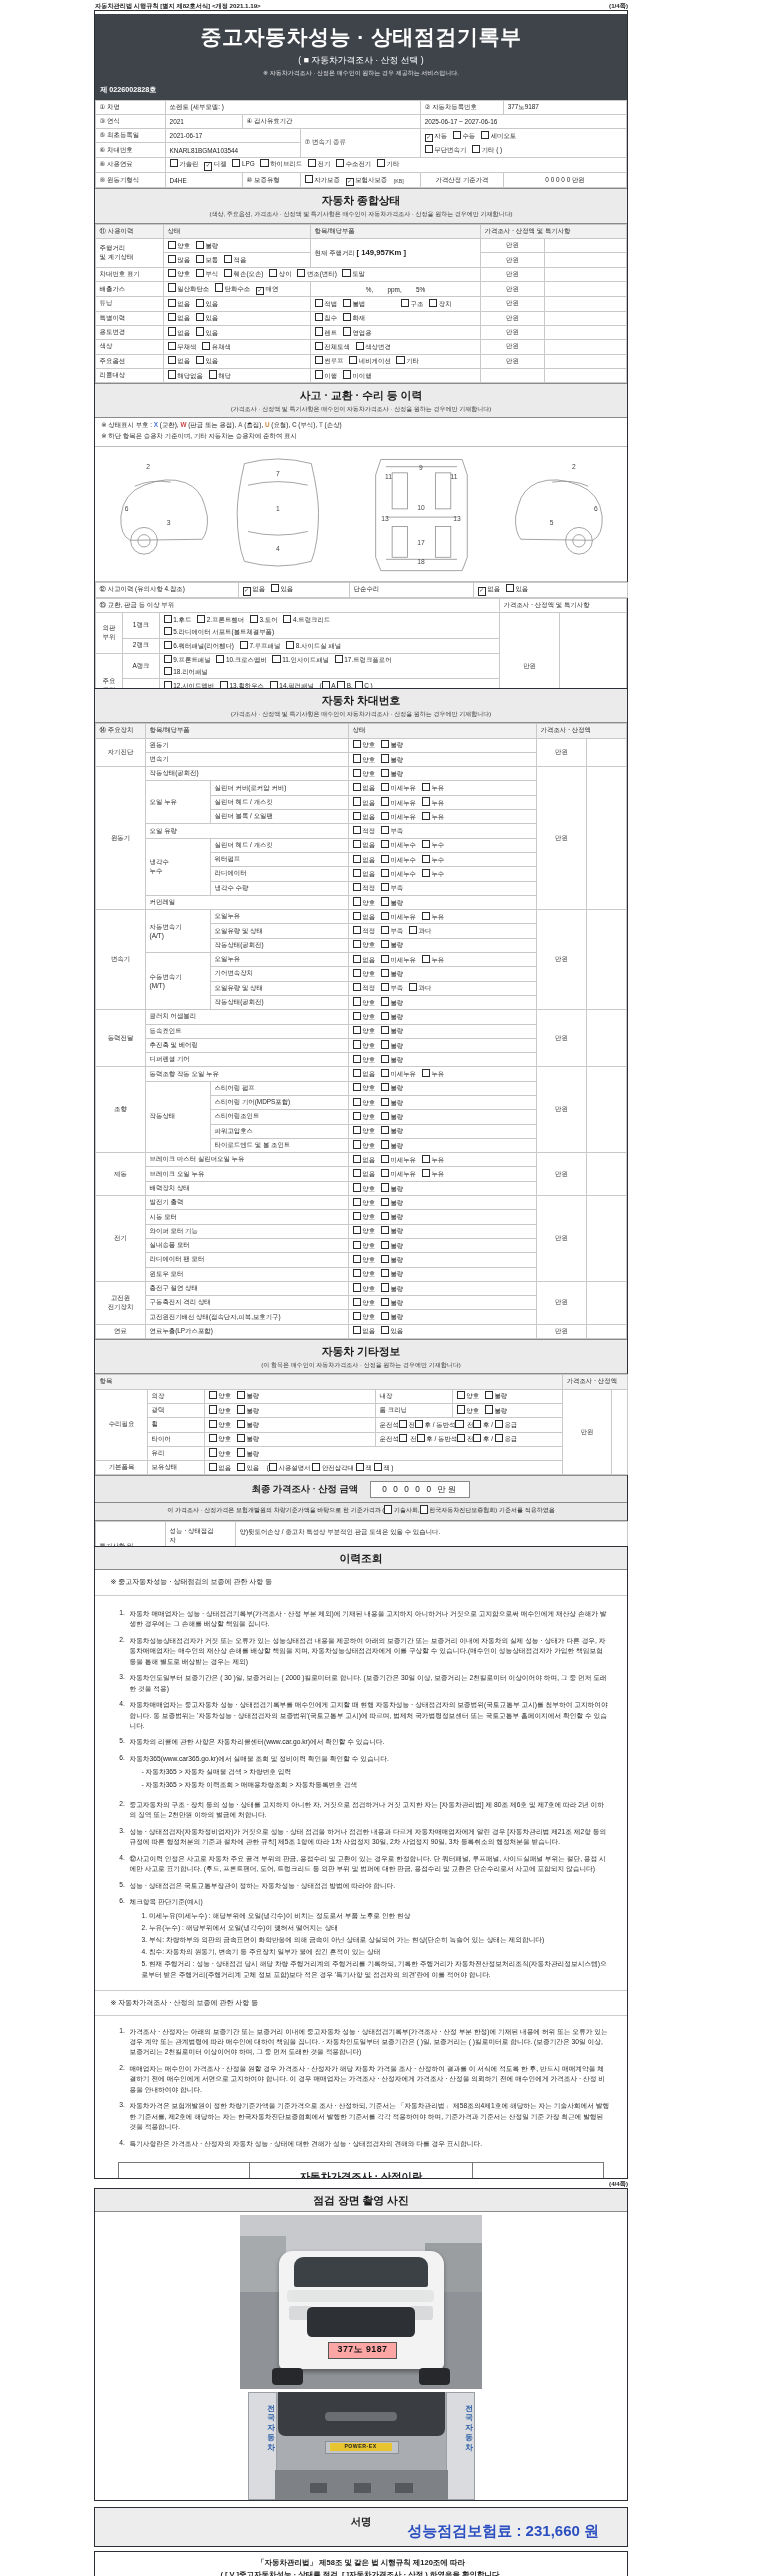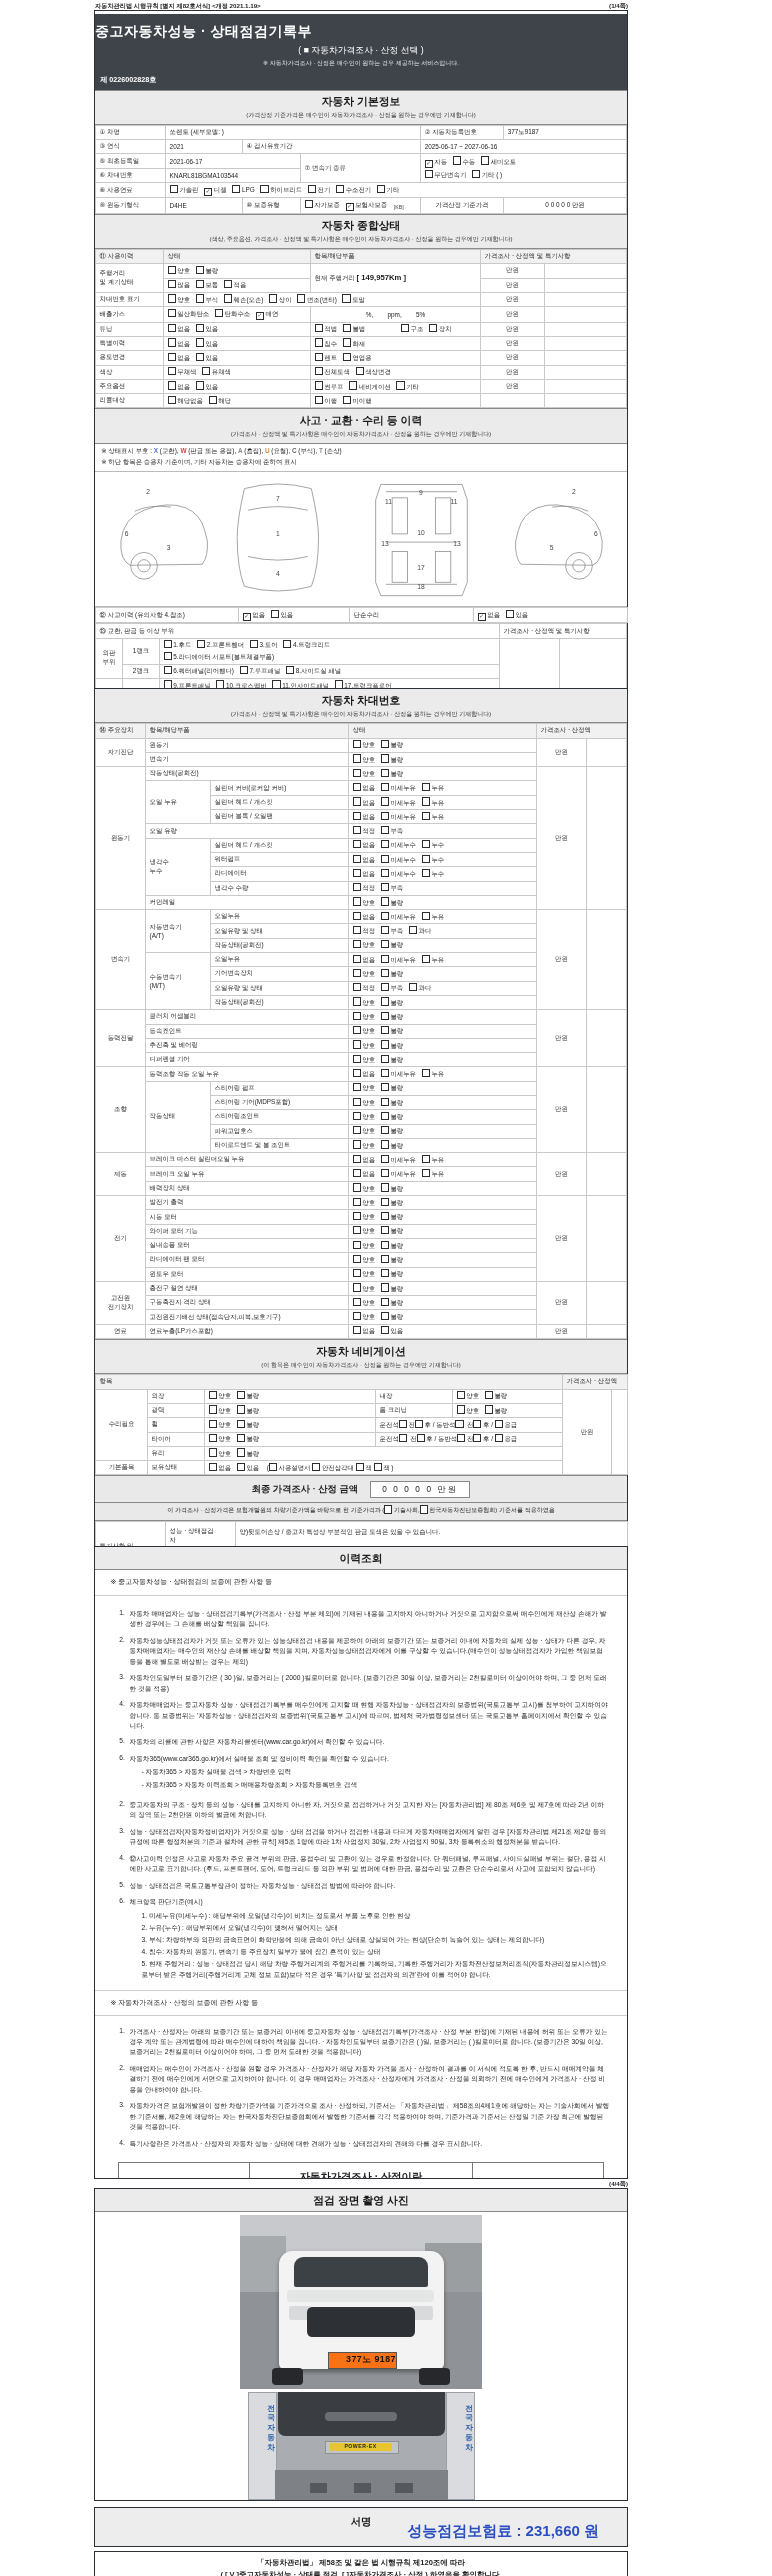--- a/index.html
+++ b/index.html
@@ -4,21 +4,21 @@
 <style>
   html,body{margin:0;padding:0}
   body{width:773px;height:2576px;position:relative;overflow:hidden;background:#fff;
        font-family:"Liberation Sans","DejaVu Sans",sans-serif;color:#1c1c1c;}
   .pgref{position:absolute;left:95px;top:1.5px;font-size:6.2px;font-weight:bold;color:#222}
   .pgno{position:absolute;right:145px;font-size:6.2px;font-weight:bold;color:#222}
   .docwrap{position:absolute;left:94px;width:534px;top:0}
   .mainbox{position:absolute;left:0;width:534px;border:1.5px solid #2b2f36;background:#fff;box-sizing:border-box}
   
   .darkhead{background:#3f444b;color:#fff;margin-top:3.1px;padding:8.2px 0 0 0}
-  .darkhead .t1{text-align:left;font-size:14px;font-weight:bold;letter-spacing:0.5px}
+  .darkhead .t1{text-align:center;font-size:21px;font-weight:bold;letter-spacing:0.5px}
   .darkhead .t2{text-align:center;font-size:8.8px;margin-top:4.1px}
   .darkhead .t3{text-align:center;font-size:6px;margin-top:2.6px;color:#e8e8e8}
   .darkhead .docno{font-size:7.2px;font-weight:bold;padding:7.2px 0 4.1px 5.2px;text-align:left}
   
   .sechead{background:#ebebeb;border-top:0.5px solid #8a8a8a;border-bottom:0.5px solid #8a8a8a;text-align:center;padding:4.6px 0 3.6px}
   .sechead .h{font-size:10.8px;font-weight:bold}
   .sechead .s{font-size:6px;margin-top:2.1px;color:#333}
   table{border-collapse:collapse;width:100%;table-layout:fixed}
   td{border:0.5px solid #c9c9c9;font-size:6.4px;padding:1.5px 3.6px;height:10.3px;vertical-align:middle;word-break:keep-all}
   .lb{background:#fff;color:#222}
@@ -57,22 +57,22 @@
   .photo{position:relative;overflow:hidden;margin:0 auto;background:#b9bbbe}
   .p1{width:242px;height:174px;margin-top:3.1px}
   .p1 .sky{position:absolute;left:0;top:0;right:0;height:77px;background:#c7c9cc}
   .p1 .bld{position:absolute;background:#a7aaad}
   .p1 .ground{position:absolute;left:0;bottom:0;right:0;height:97px;background:#8f9296}
   .p1 .body{position:absolute;left:39px;top:36px;width:165px;height:118px;background:#f2f3f2;border-radius:13.4px 13.4px 5.2px 5.2px;box-shadow:0 2.1px 4.1px rgba(0,0,0,.35)}
   .p1 .glass{position:absolute;left:54px;top:42px;width:134px;height:30px;background:#3c4146;border-radius:9.3px 9.3px 2.1px 2.1px}
   .p1 .hood{position:absolute;left:47px;top:75px;width:147px;height:11.3px;background:#e4e6e5;border-radius:4.1px}
   .p1 .grille{position:absolute;left:67px;top:92px;width:108px;height:30px;background:#2d3034;border-radius:5.2px}
   .p1 .hl{position:absolute;top:91px;width:23px;height:13.4px;background:#d8dadb;border-radius:3.1px}
-  .p1 .plate{position:absolute;left:88px;top:137px;width:67px;height:14.4px;background:#f97316;border:1px solid #555;
-             text-align:right;font-size:8.8px;font-weight:bold;line-height:13.4px;color:#111;letter-spacing:0.5px}
+  .p1 .plate{position:absolute;left:88px;top:127px;width:67px;height:14.4px;background:#fca5a5;border:1px solid #555;
+             text-align:center;font-size:8.8px;font-weight:bold;line-height:13.4px;color:#111;letter-spacing:0.5px}
   .p1 .wheel{position:absolute;bottom:4.1px;width:31px;height:17.5px;background:#26282b;border-radius:4.1px}
   .p2{width:227px;height:108px;margin-top:2.6px;background:#a9adb2}
   .p2 .post{position:absolute;top:0;bottom:0;width:27px;background:#d9dbde;border:0.5px solid #9aa0a6}
   .p2 .ptxt{writing-mode:vertical-rl;text-orientation:upright;font-size:7.7px;font-weight:bold;color:#2d5fa8;margin:6.2px auto 0;display:block;text-align:center;width:100%;letter-spacing:2.1px}
   .p2 .under{position:absolute;left:30px;right:30px;top:0;height:44px;background:#3a3d41;border-radius:0 0 7.2px 7.2px}
   .p2 .pipe{position:absolute;left:77px;top:20.6px;width:72px;height:8.2px;background:#6b6e72;border-radius:4.1px}
   .p2 .beam{position:absolute;left:77px;top:49px;width:72px;height:11.3px;background:#c3c6c9;border:0.5px solid #8d9094}
   .p2 .brand{position:absolute;left:82px;top:51px;width:62px;height:7.7px;background:#e8c530;color:#222;font-size:5.2px;font-weight:bold;text-align:center;line-height:7.7px;letter-spacing:0.5px}
   .p2 .floor{position:absolute;left:27px;right:27px;bottom:0;height:30px;background:#7e8185}
   .p2 .block{position:absolute;bottom:7.2px;width:17.5px;height:9.3px;background:#55585c}
@@ -95,24 +95,20 @@
 <div class="docwrap">
 
   <div class="mainbox" style="top:10.3px">
     <div class="darkhead">
       <div class="t1">중고자동차성능 · 상태점검기록부</div>
       <div class="t2">( ■ 자동차가격조사 · 산정 선택 )</div>
       <div class="t3">※ 자동차가격조사 · 산정은 매수인이 원하는 경우 제공하는 서비스입니다.</div>
       <div class="docno">제 0226002828호</div>
     </div>
 
-    <div class="sechead">
-      <div class="h">자동차 기본정보</div>
-      <div class="s">(가격산정 기준가격은 매수인이 자동차가격조사 · 산정을 원하는 경우에만 기재합니다)</div>
-    </div>
 
     <table>
       <colgroup>
           <col style="width:70px">
           <col style="width:77px">
           <col style="width:58px">
           <col style="width:120px">
           <col style="width:83px">
           <col style="width:123px">
         </colgroup>
@@ -596,21 +592,21 @@
             <td rowspan="1" class="lb ctr pre-line">연료</td>
             <td colspan="2">연료누출(LP가스포함)</td>
             <td><span class="opt"><span class="cb"></span><span class="olbl">없음</span></span><span class="opt"><span class="cb"></span><span class="olbl">있음</span></span></td>
             <td rowspan="1" class="price">만원</td>
             <td rowspan="1"></td>
           </tr>
         </tbody>
     </table>
 
     <div class="sechead">
-      <div class="h">자동차 네비게이션</div>
+      <div class="h">자동차 기타정보</div>
       <div class="s">(이 항목은 매수인이 자동차가격조사 · 산정을 원하는 경우에만 기재합니다)</div>
     </div>
     <table>
       <colgroup>
           <col style="width:52px">
           <col style="width:57px">
           <col style="width:171px">
           <col style="width:77px">
           <col style="width:110px">
           <col style="width:49px">

